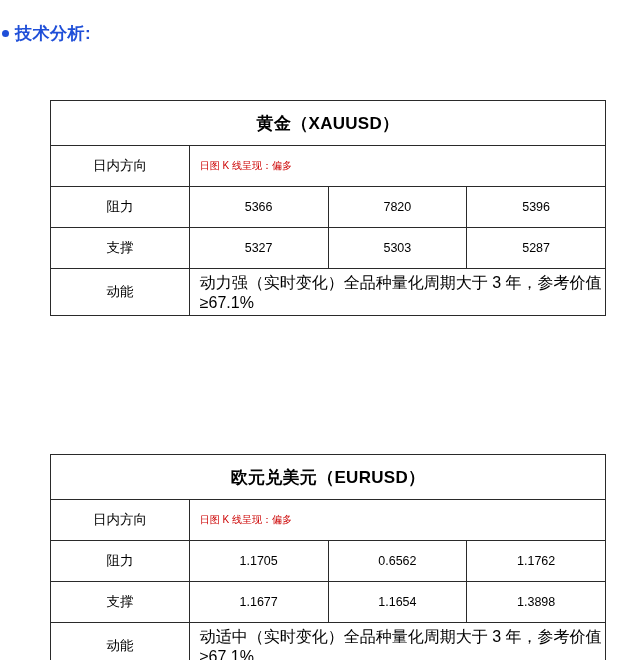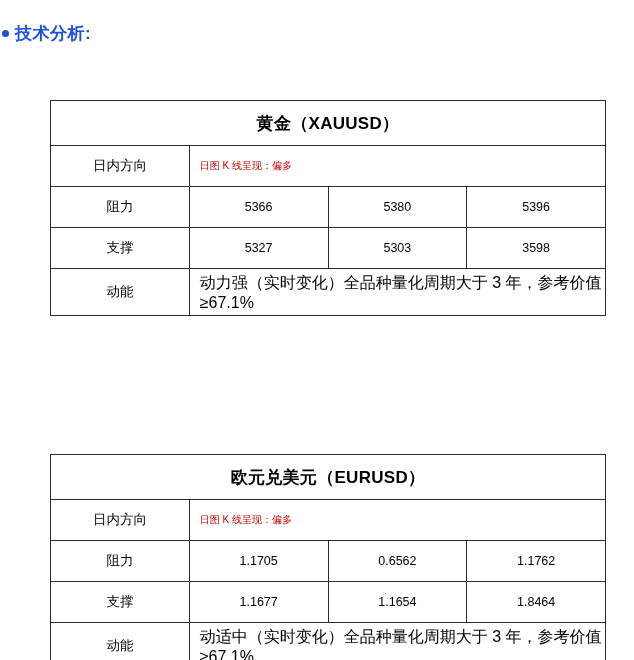--- a/index.html
+++ b/index.html
@@ -113,28 +113,28 @@
           <tr>
         <td class="cell-title" colspan="4">黄金（XAUUSD）</td>
       </tr>
       <tr>
         <td class="cell-label">日内方向</td>
         <td class="cell-red" colspan="3">日图 K 线呈现：偏多</td>
       </tr>
       <tr>
         <td class="cell-label">阻力</td>
         <td class="cell-num">5366</td>
-        <td class="cell-num">5380</td>
+        <td class="cell-num">7820</td>
         <td class="cell-num">5396</td>
       </tr>
       <tr>
         <td class="cell-label">支撑</td>
         <td class="cell-num">5327</td>
         <td class="cell-num">5303</td>
-        <td class="cell-num">3598</td>
+        <td class="cell-num">5287</td>
       </tr>
       <tr>
         <td class="cell-label">动能</td>
         <td class="cell-note" colspan="3">动力强（实时变化）全品种量化周期大于 3 年，参考价值≥67.1%</td>
       </tr>
     </tbody>
       </table>
   </div>
 
   <div class="tbl-wrap second">
@@ -150,21 +150,21 @@
       <tr>
         <td class="cell-label">阻力</td>
         <td class="cell-num">1.1705</td>
         <td class="cell-num">0.6562</td>
         <td class="cell-num">1.1762</td>
       </tr>
       <tr>
         <td class="cell-label">支撑</td>
         <td class="cell-num">1.1677</td>
         <td class="cell-num">1.1654</td>
-        <td class="cell-num">1.8464</td>
+        <td class="cell-num">1.3898</td>
       </tr>
       <tr>
         <td class="cell-label">动能</td>
         <td class="cell-note" colspan="3">动适中（实时变化）全品种量化周期大于 3 年，参考价值≥67.1%</td>
       </tr>
     </tbody>
       </table>
   </div>
 
 </div>

